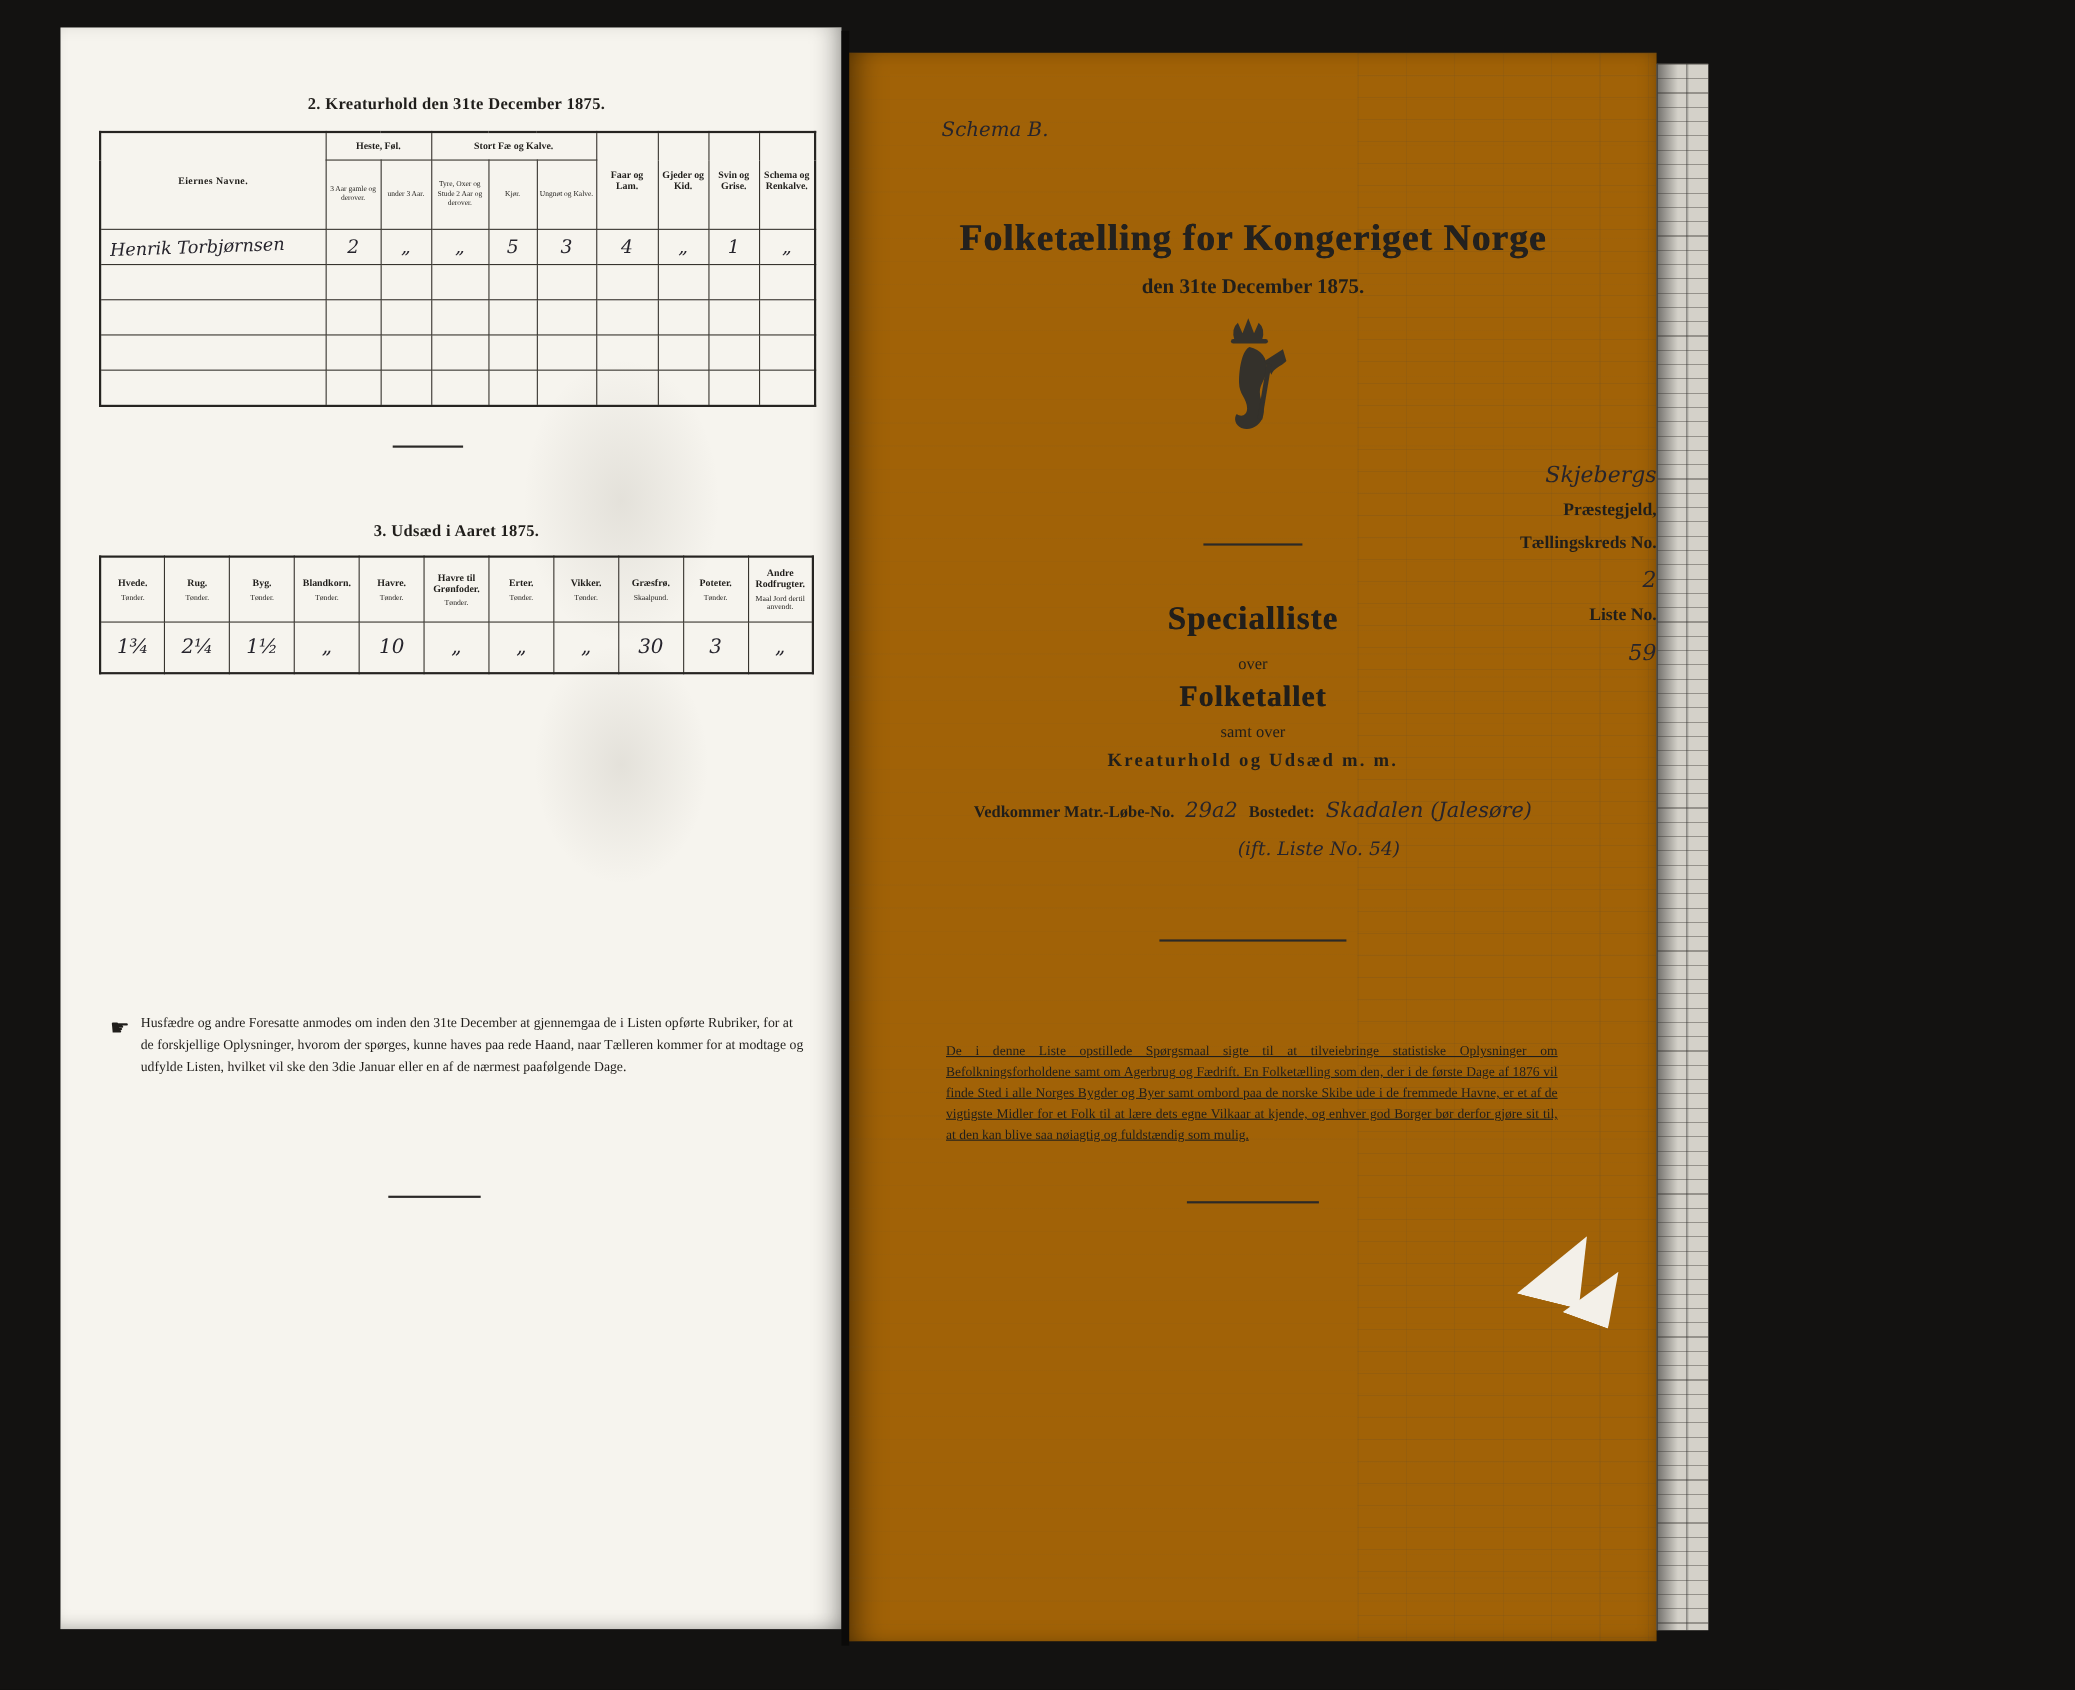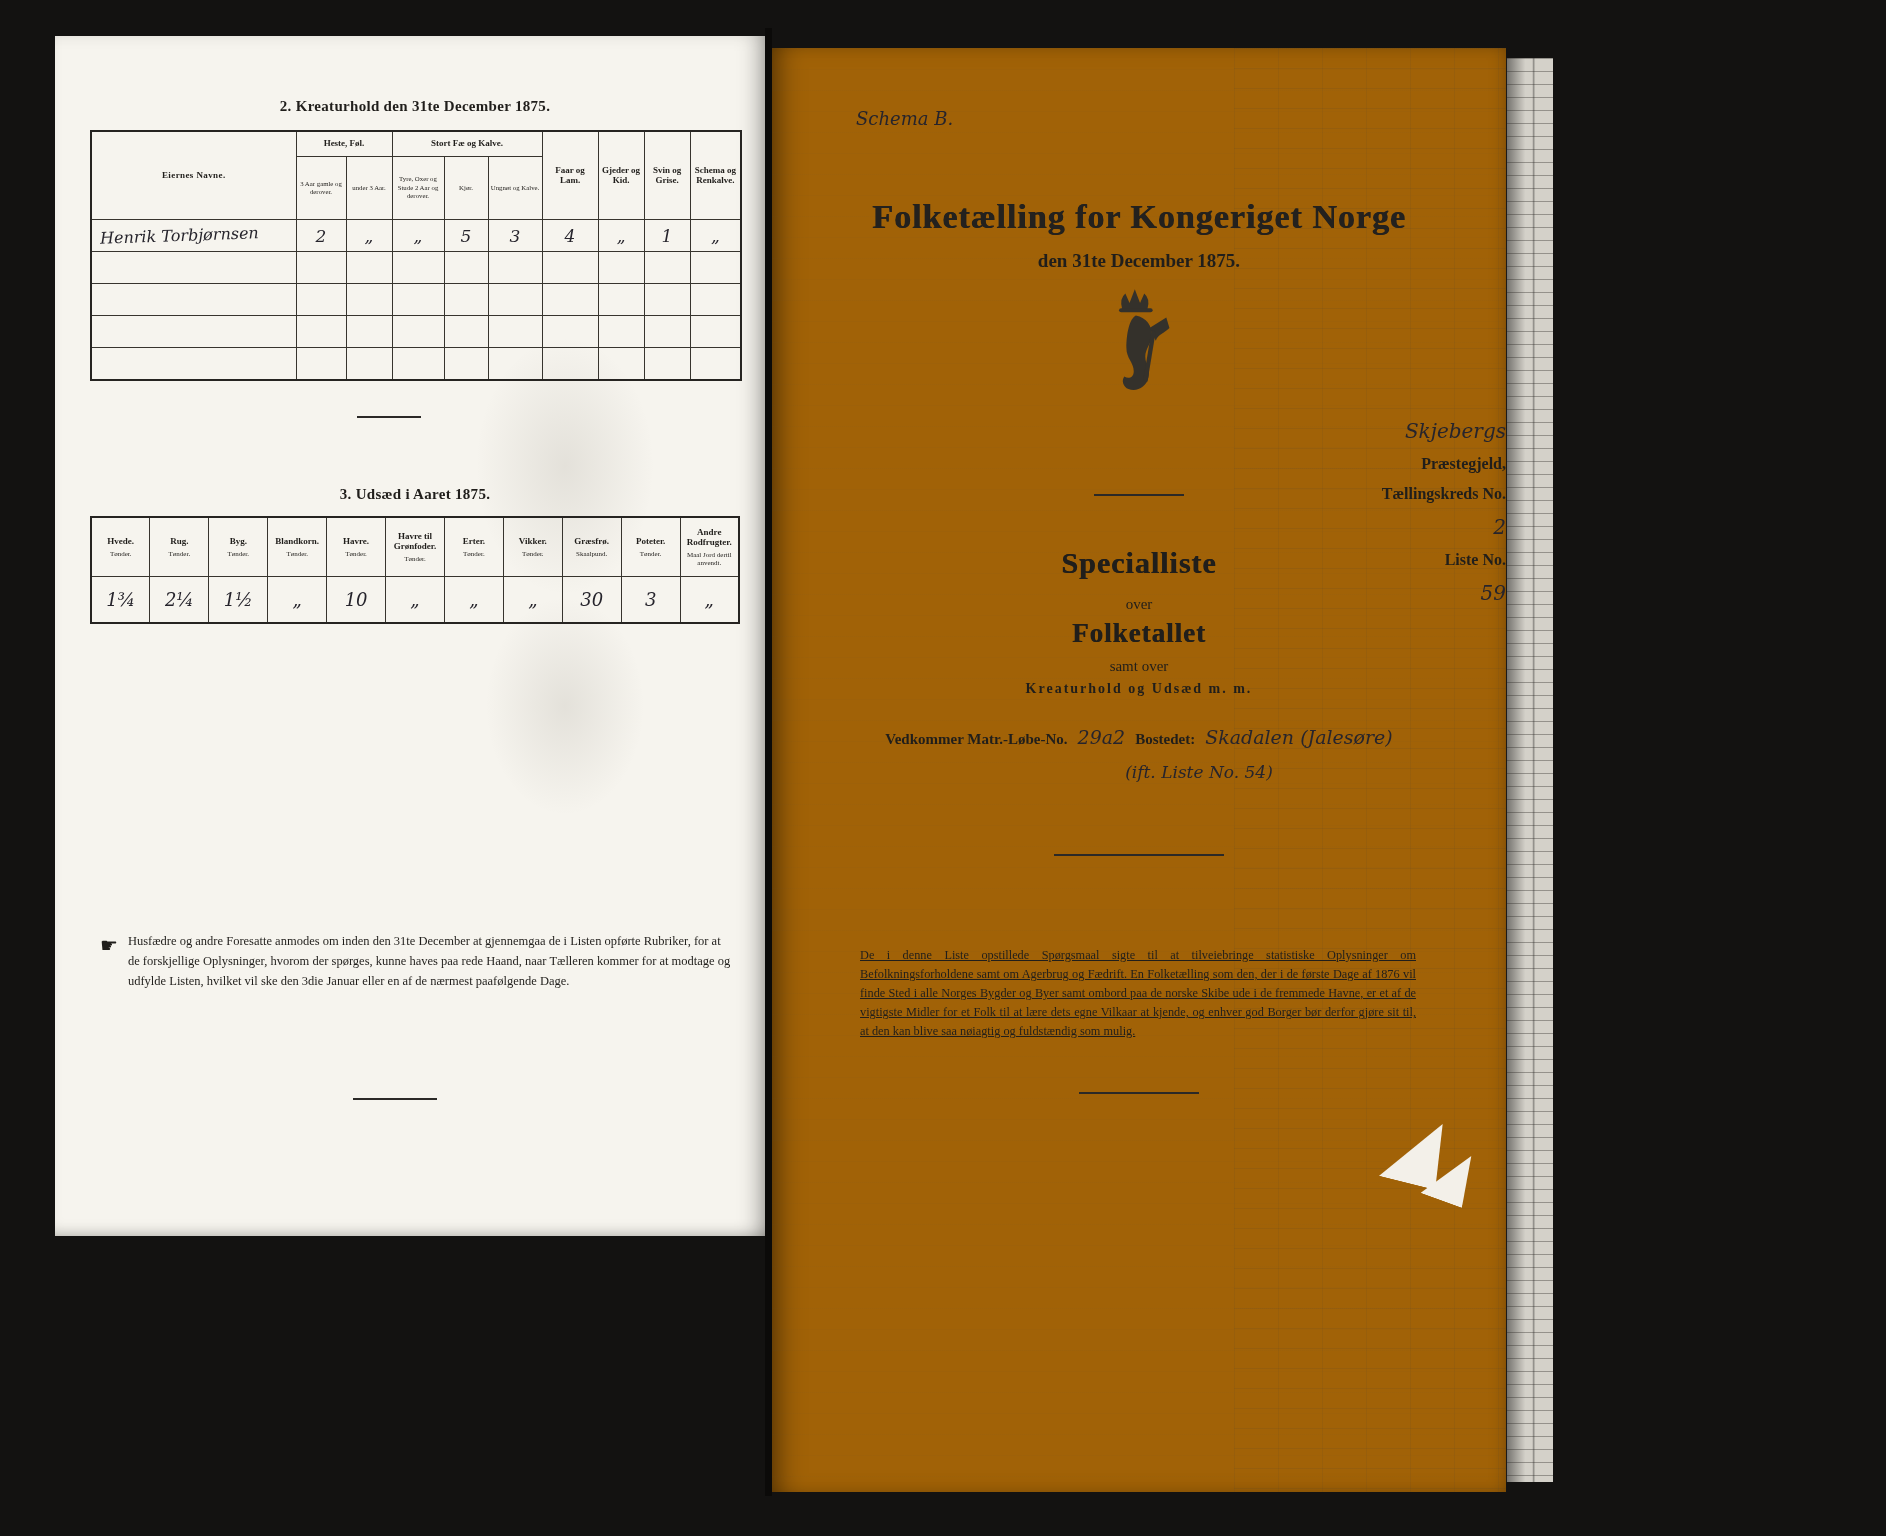--- a/index.html
+++ b/index.html
@@ -1,21 +1,21 @@
 <!DOCTYPE html>
 <html><head>
 <meta charset="utf-8">
 <style>
   html,body{margin:0;padding:0;background:#121110;}
   .stage{position:relative;width:1886px;height:1536px;overflow:hidden;background:#131211;
          font-family:"Liberation Serif","DejaVu Serif",serif;color:#201e1b;}
 
   
   .page{position:absolute;}
-  .page-left{left:55px;top:36px;width:710px;height:1200px;background:#f6f4ee;
+  .page-left{left:55px;top:25px;width:710px;height:1456px;background:#f6f4ee;
              box-shadow:inset -16px 0 24px -14px rgba(0,0,0,.45), inset 0 -10px 16px -10px rgba(0,0,0,.25);}
   .page-right{left:772px;top:48px;width:734px;height:1444px;background:#a16207;
              box-shadow:inset 18px 0 28px -14px rgba(0,0,0,.55), inset -8px 0 18px -10px rgba(0,0,0,.35);}
   .edge-strip{position:absolute;left:1506px;top:58px;width:46px;height:1424px;background:#d4d1c9;
       background-image:
         repeating-linear-gradient(to bottom, rgba(45,42,38,.38) 0 1px, transparent 1px 13px),
         linear-gradient(to right, rgba(0,0,0,.45), transparent 40%),
         linear-gradient(to right, transparent 55%, rgba(0,0,0,.35) 57%, transparent 62%);
       border-left:1px solid #1c1a18;}
   .gutter{position:absolute;left:765px;top:28px;width:7px;height:1468px;background:#0b0a09;}
@@ -76,21 +76,21 @@
   .crest{position:absolute;top:240px;left:50%;transform:translateX(-50%);z-index:1;}
   .district{top:371px;display:flex;justify-content:center;align-items:flex-end;gap:12px;
             font-size:16px;font-weight:bold;flex-direction:column;}
   .district .hand{font-size:20px;font-weight:normal;}
   .gap-l{margin-left:46px;}
   .rule-a{top:446px;left:50%;margin-left:-45px;width:90px;}
   .sub-1{top:498px;font-size:30px;font-weight:bold;letter-spacing:1px;text-shadow:.5px 0 0 currentColor;}
   .sub-2{top:548px;font-size:15px;}
   .sub-3{top:570px;font-size:27px;font-weight:bold;letter-spacing:1px;text-shadow:.5px 0 0 currentColor;}
   .sub-4{top:610px;font-size:15px;}
-  .sub-5{top:633px;font-size:14px;font-weight:bold;letter-spacing:2px;}
+  .sub-5{top:633px;font-size:17px;font-weight:bold;letter-spacing:2px;}
   .ref{top:678px;display:flex;justify-content:center;align-items:baseline;gap:10px;
        font-size:15px;font-weight:bold;}
   .ref .hand{font-size:19px;font-weight:normal;}
   .ref-note{top:714px;padding-left:120px;font-size:17px;}
   .rule-b{top:806px;left:50%;margin-left:-85px;width:170px;z-index:1;}
   .footer-par{position:absolute;left:88px;width:556px;top:898px;font-size:12.3px;line-height:1.55;
               text-align:justify;z-index:1;text-decoration:underline;}
   .rule-c{top:1044px;left:50%;margin-left:-60px;width:120px;z-index:1;}
 </style>
 </head>

